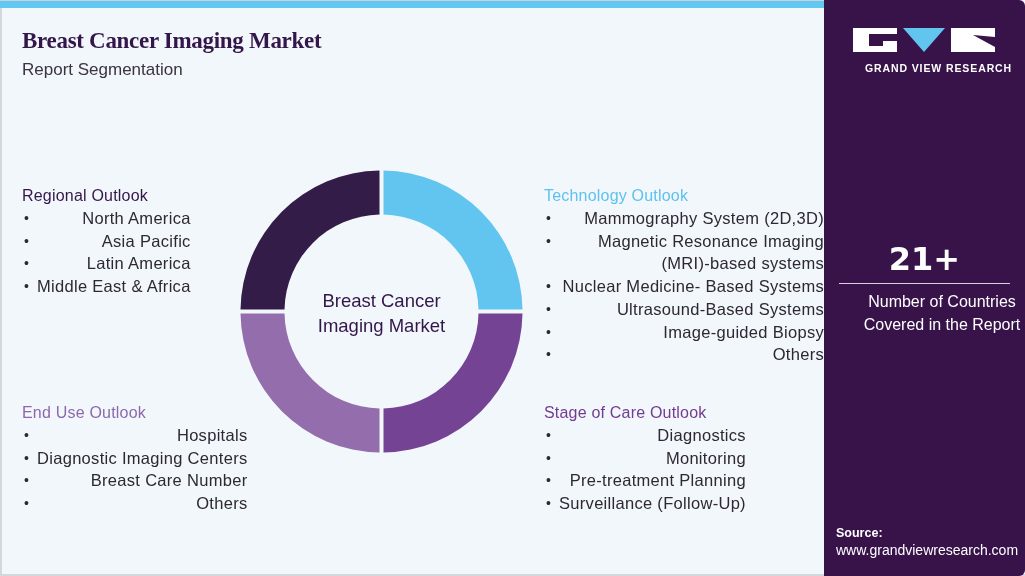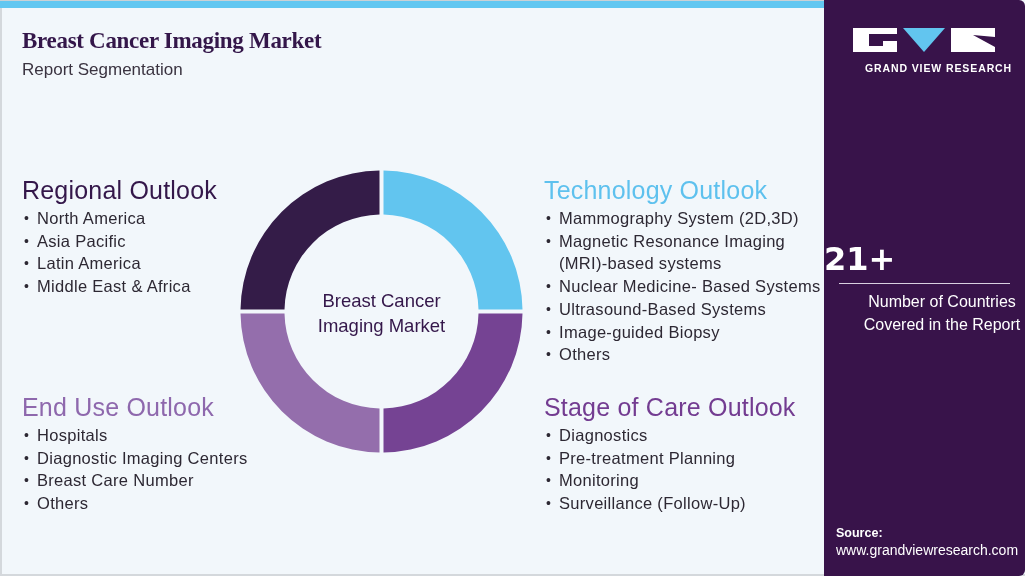--- a/index.html
+++ b/index.html
@@ -26,27 +26,27 @@
     position: absolute; left: 22px; top: 28px;
     font-family: Liberation Serif, serif; font-weight: bold;
     font-size: 23px; color: #34174a; letter-spacing: -0.3px;
   }
   .subtitle {
     position: absolute; left: 22px; top: 60px;
     font-size: 17px; color: #3a3340;
   }
   .section { position: absolute; }
   .section h3 {
-    margin: 5px 0 2px 0; font-size: 25px; font-weight: normal;
+    margin: 16px 0 2px 0; font-size: 16px; font-weight: normal;
     letter-spacing: 0.2px;
   }
   .section ul { list-style: none; margin: 0; padding: 0; }
   .section li {
     font-size: 16.5px; color: #2d2833; line-height: 22.7px;
-    padding-left: 15px; position: relative; letter-spacing: 0.3px;
+    padding-left: 15px; position: relative; letter-spacing: 0.3px; text-align: right;
   }
   .section li::before {
     content: "\2022"; position: absolute; left: 2px; top: 0; font-size: 14px;
   }
   .sec-regional { left: 22px; top: 171px; }
   .sec-regional h3 { color: #34174a; }
   .sec-enduse { left: 22px; top: 388px; }
   .sec-enduse h3 { color: #8e68ad; }
   .sec-tech { left: 544px; top: 171px; width: 280px; }
   .sec-tech h3 { color: #5ec1ee; }
@@ -60,21 +60,21 @@
   .sidebar {
     position: absolute; left: 824px; top: 0; width: 201px; height: 576px;
     background: #38134a; border-radius: 0 6px 6px 0;
   }
   .logo { position: absolute; left: 29px; top: 28px; width: 142px; height: 24px; }
   .logo-text {
     position: absolute; left: 14px; width: 201px; top: 62px; text-align: center;
     color: #ffffff; font-weight: bold; font-size: 10.5px; letter-spacing: 0.9px;
   }
   .stat-value {
-    position: absolute; left: 0; width: 201px; top: 240px; 
+    position: absolute; left: 0; width: 201px; top: 240px; text-align: center;
     color: #fff; font-family: "DejaVu Sans", sans-serif; font-weight: bold; font-size: 32px;
   }
   .stat-divider {
     position: absolute; left: 15px; width: 171px; top: 283px; height: 1px; background: #d9d0e0;
   }
   .stat-label {
     position: absolute; left: 0; width: 236px; top: 290px; text-align: center;
     color: #fff; font-size: 16px; line-height: 23px;
   }
   .source-label {
@@ -122,22 +122,22 @@
     <li>Ultrasound-Based Systems</li>
     <li>Image-guided Biopsy</li>
     <li>Others</li>
   </ul>
 </div>
 
 <div class="section sec-stage">
   <h3>Stage of Care Outlook</h3>
   <ul>
     <li>Diagnostics</li>
+    <li>Monitoring</li>
     <li>Pre-treatment Planning</li>
-    <li>Monitoring</li>
     <li>Surveillance (Follow-Up)</li>
   </ul>
 </div>
 
 <svg class="donut" viewBox="0 0 283 283">
 
   <path fill="#341c48" d="M 0.5 139.5 A 141 141 0 0 1 139.5 0.5 L 139.5 44.5 A 97 97 0 0 0 44.5 139.5 Z"></path>
   <path fill="#62c5ef" d="M 143.5 0.5 A 141 141 0 0 1 282.5 139.5 L 238.5 139.5 A 97 97 0 0 0 143.5 44.5 Z"></path>
   <path fill="#754393" d="M 282.5 143.5 A 141 141 0 0 1 143.5 282.5 L 143.5 238.5 A 97 97 0 0 0 238.5 143.5 Z"></path>
   <path fill="#946eac" d="M 139.5 282.5 A 141 141 0 0 1 0.5 143.5 L 44.5 143.5 A 97 97 0 0 0 139.5 238.5 Z"></path>

